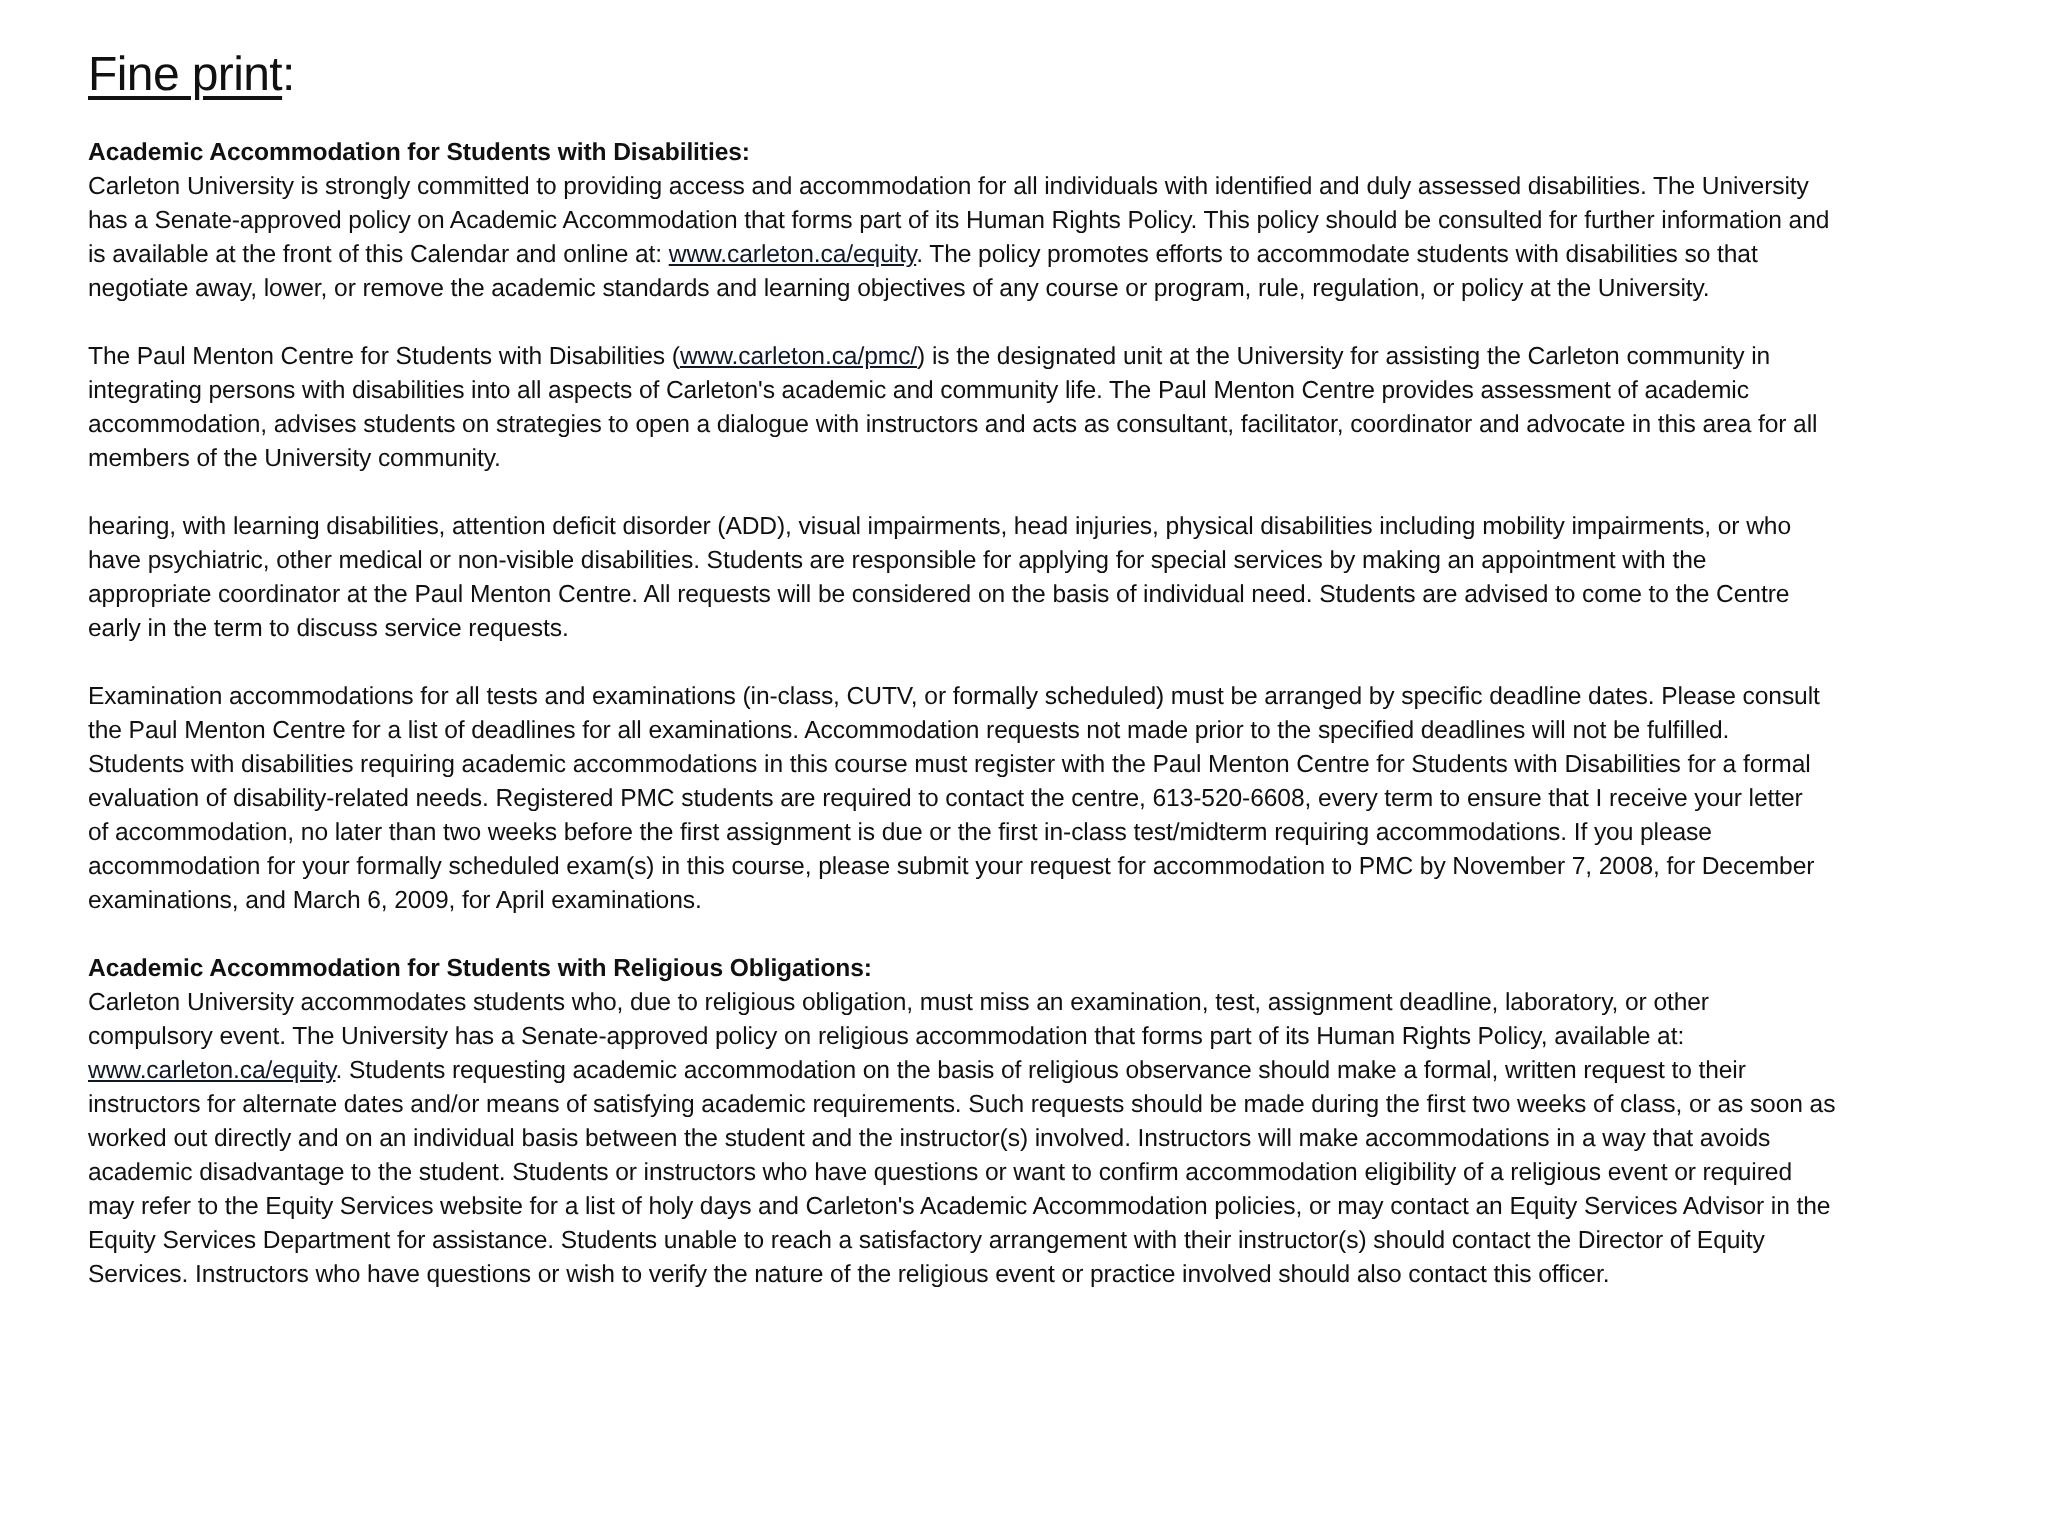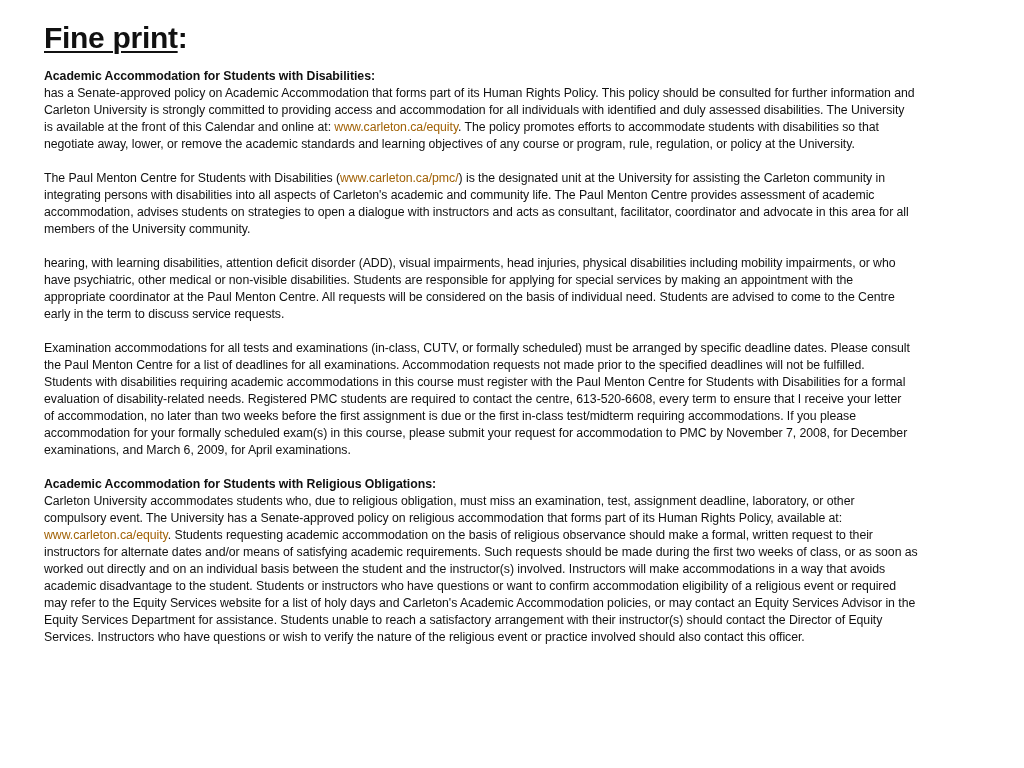--- a/index.html
+++ b/index.html
@@ -1,35 +1,35 @@
 <!DOCTYPE html>
 <html><head>
 <meta charset="utf-8">
 <style>
   html, body { margin: 0; padding: 0; background: #ffffff; }
   body { width: 1024px; height: 768px; overflow: hidden; position: relative;
          font-family: "Liberation Sans", "DejaVu Sans", sans-serif; color: #111111; }
   .page { position: absolute; left: 44px; top: 22px; width: 950px; }
-  .title { font-size: 30px; line-height: 32px; margin: 0 0 14px 0; font-weight: bold; letter-spacing: -0.3px; }
+  .title { font-size: 24px; line-height: 32px; margin: 0 0 14px 0; font-weight: normal; letter-spacing: -0.3px; }
   .title .u { text-decoration: underline; text-underline-offset: 3px; text-decoration-thickness: 1.5px; }
   .section { margin: 0 0 17px 0; }
   .line { font-size: 12.3px; line-height: 17px; height: 17px; white-space: nowrap; letter-spacing: -0.05px; }
   .line.bold { font-weight: bold; }
-  a.link { color: #a16207; }
+  a.link { color: #0f172a; text-decoration: underline; }
 </style>
 </head>
 <body>
 
 <div class="page">
   <h1 class="title"><span class="u">Fine print</span><span>:</span></h1>
   <div id="sections">
       <div class="section">
         <div class="line bold">Academic Accommodation for Students with Disabilities:</div>
+        <div class="line">Carleton University is strongly committed to providing access and accommodation for all individuals with identified and duly assessed disabilities. The University</div>
         <div class="line">has a Senate-approved policy on Academic Accommodation that forms part of its Human Rights Policy. This policy should be consulted for further information and</div>
-        <div class="line">Carleton University is strongly committed to providing access and accommodation for all individuals with identified and duly assessed disabilities. The University</div>
         <div class="line"><span>is available at the front of this Calendar and online at: </span><a class="link" title="www.carleton.ca/equity">www.carleton.ca/equity</a><span>. The policy promotes efforts to accommodate students with disabilities so that</span></div>
         <div class="line">negotiate away, lower, or remove the academic standards and learning objectives of any course or program, rule, regulation, or policy at the University.</div>
       </div>
       <div class="section">
         <div class="line"><span>The Paul Menton Centre for Students with Disabilities (</span><a class="link" title="www.carleton.ca/pmc/">www.carleton.ca/pmc/</a><span>) is the designated unit at the University for assisting the Carleton community in</span></div>
         <div class="line">integrating persons with disabilities into all aspects of Carleton's academic and community life. The Paul Menton Centre provides assessment of academic</div>
         <div class="line">accommodation, advises students on strategies to open a dialogue with instructors and acts as consultant, facilitator, coordinator and advocate in this area for all</div>
         <div class="line">members of the University community.</div>
       </div>
       <div class="section">

